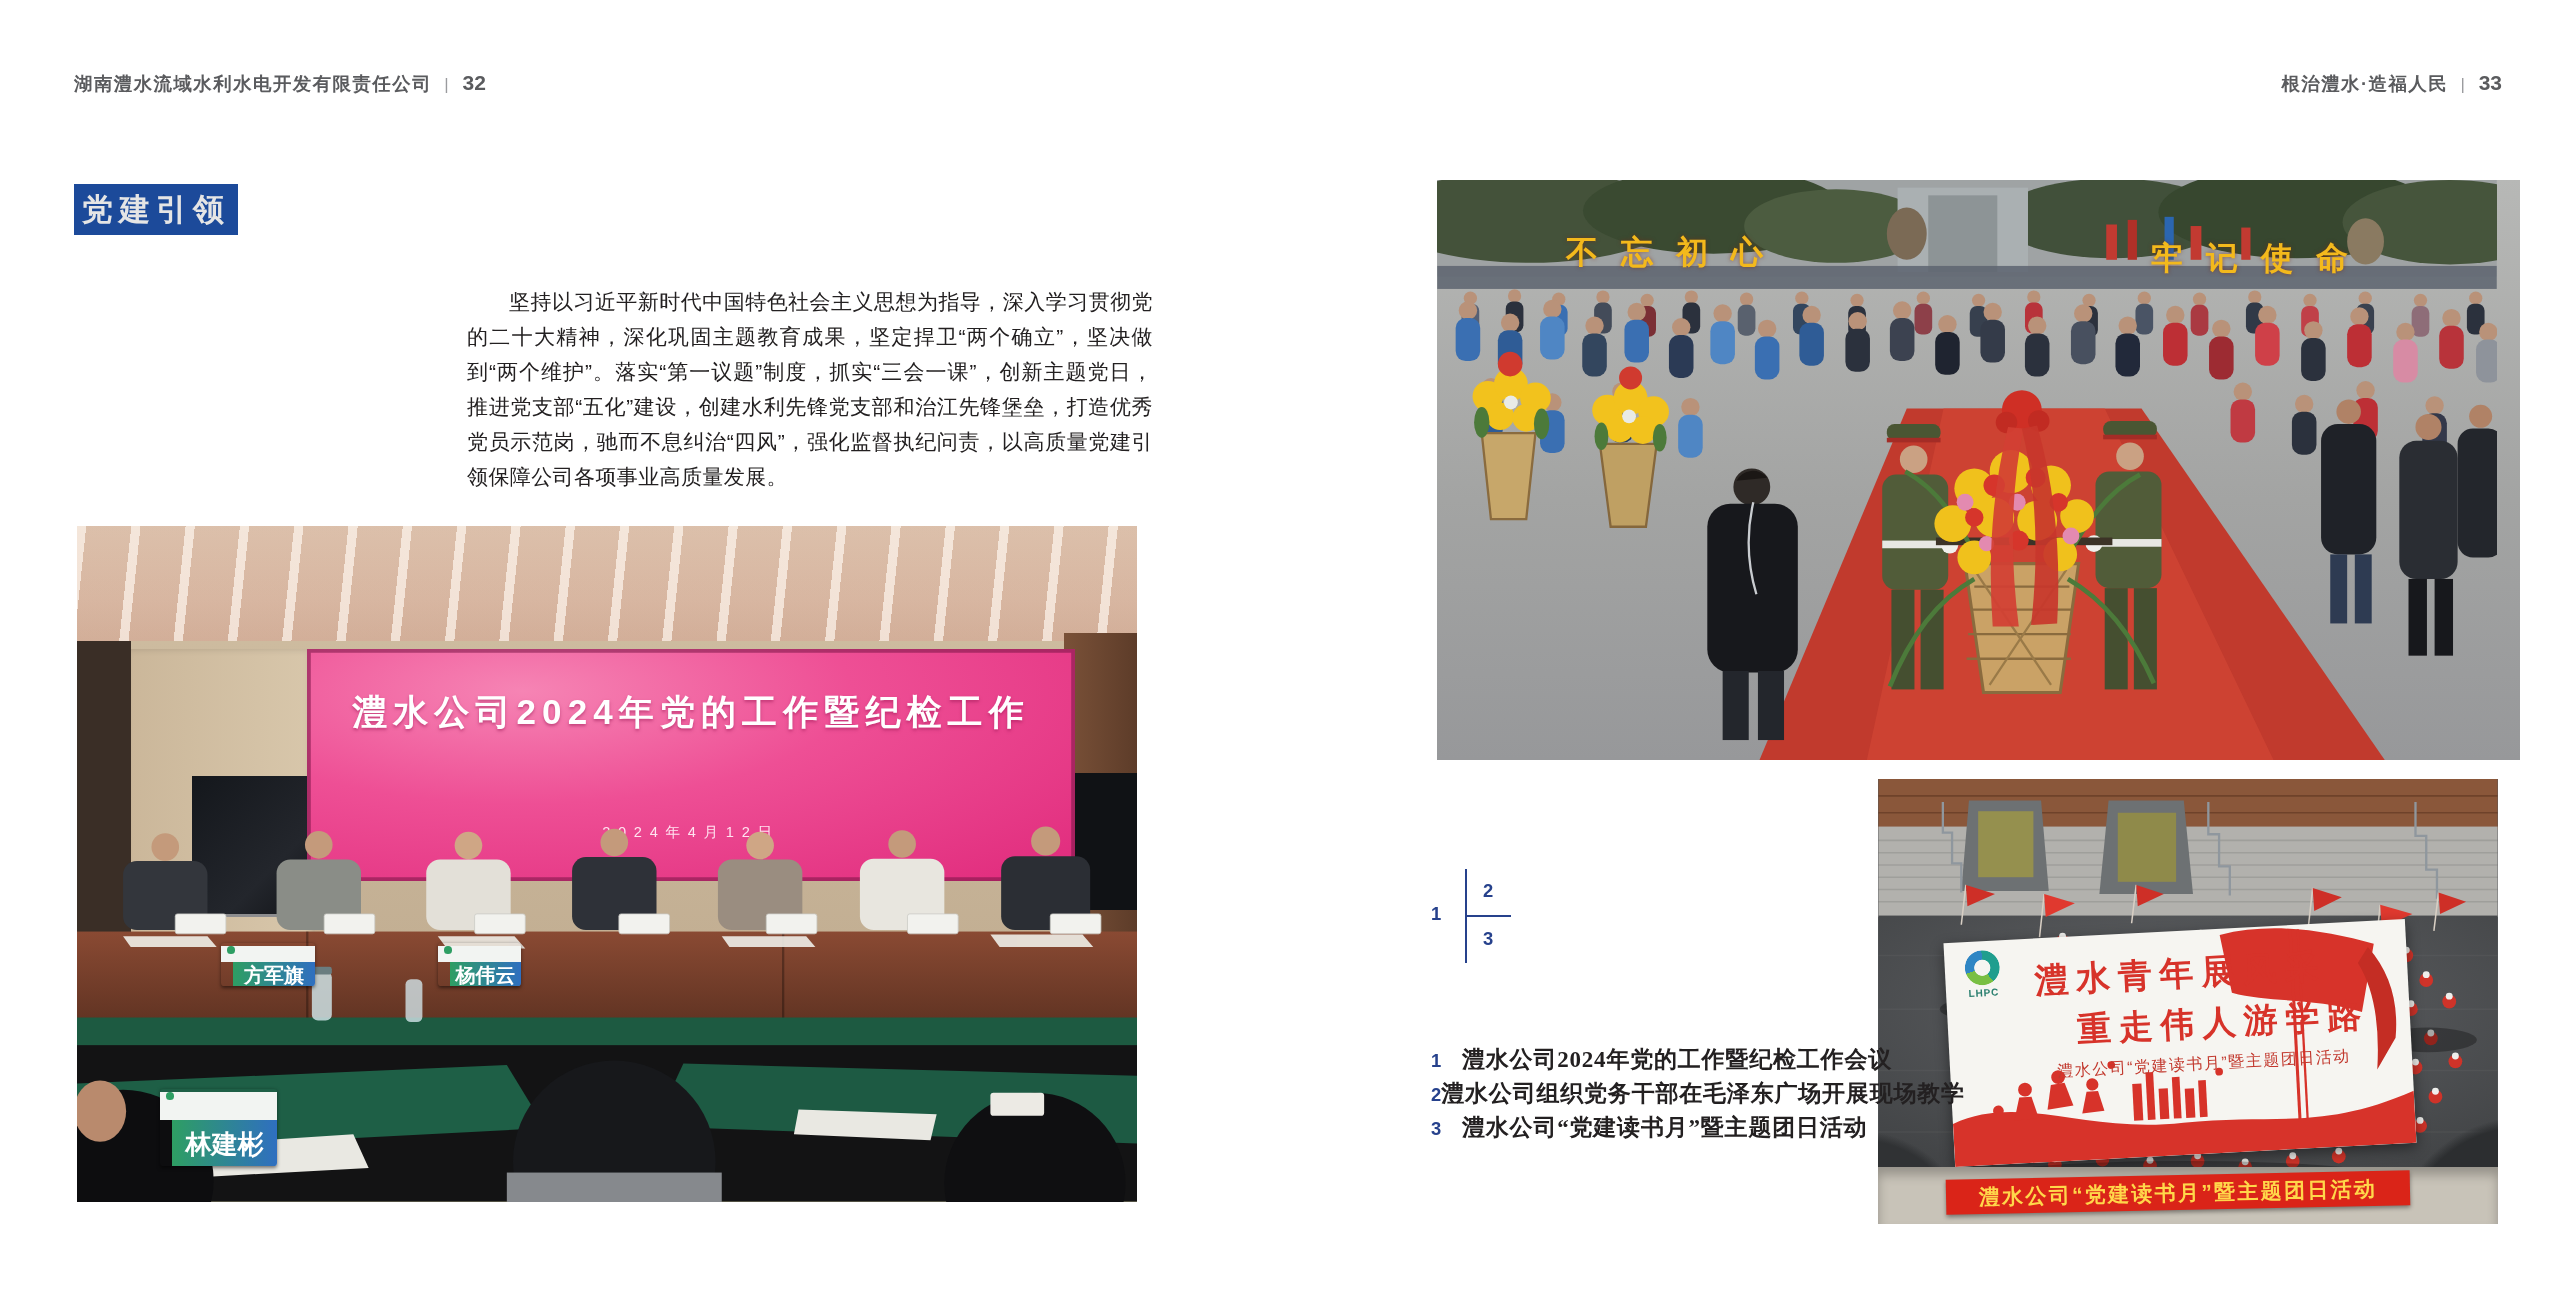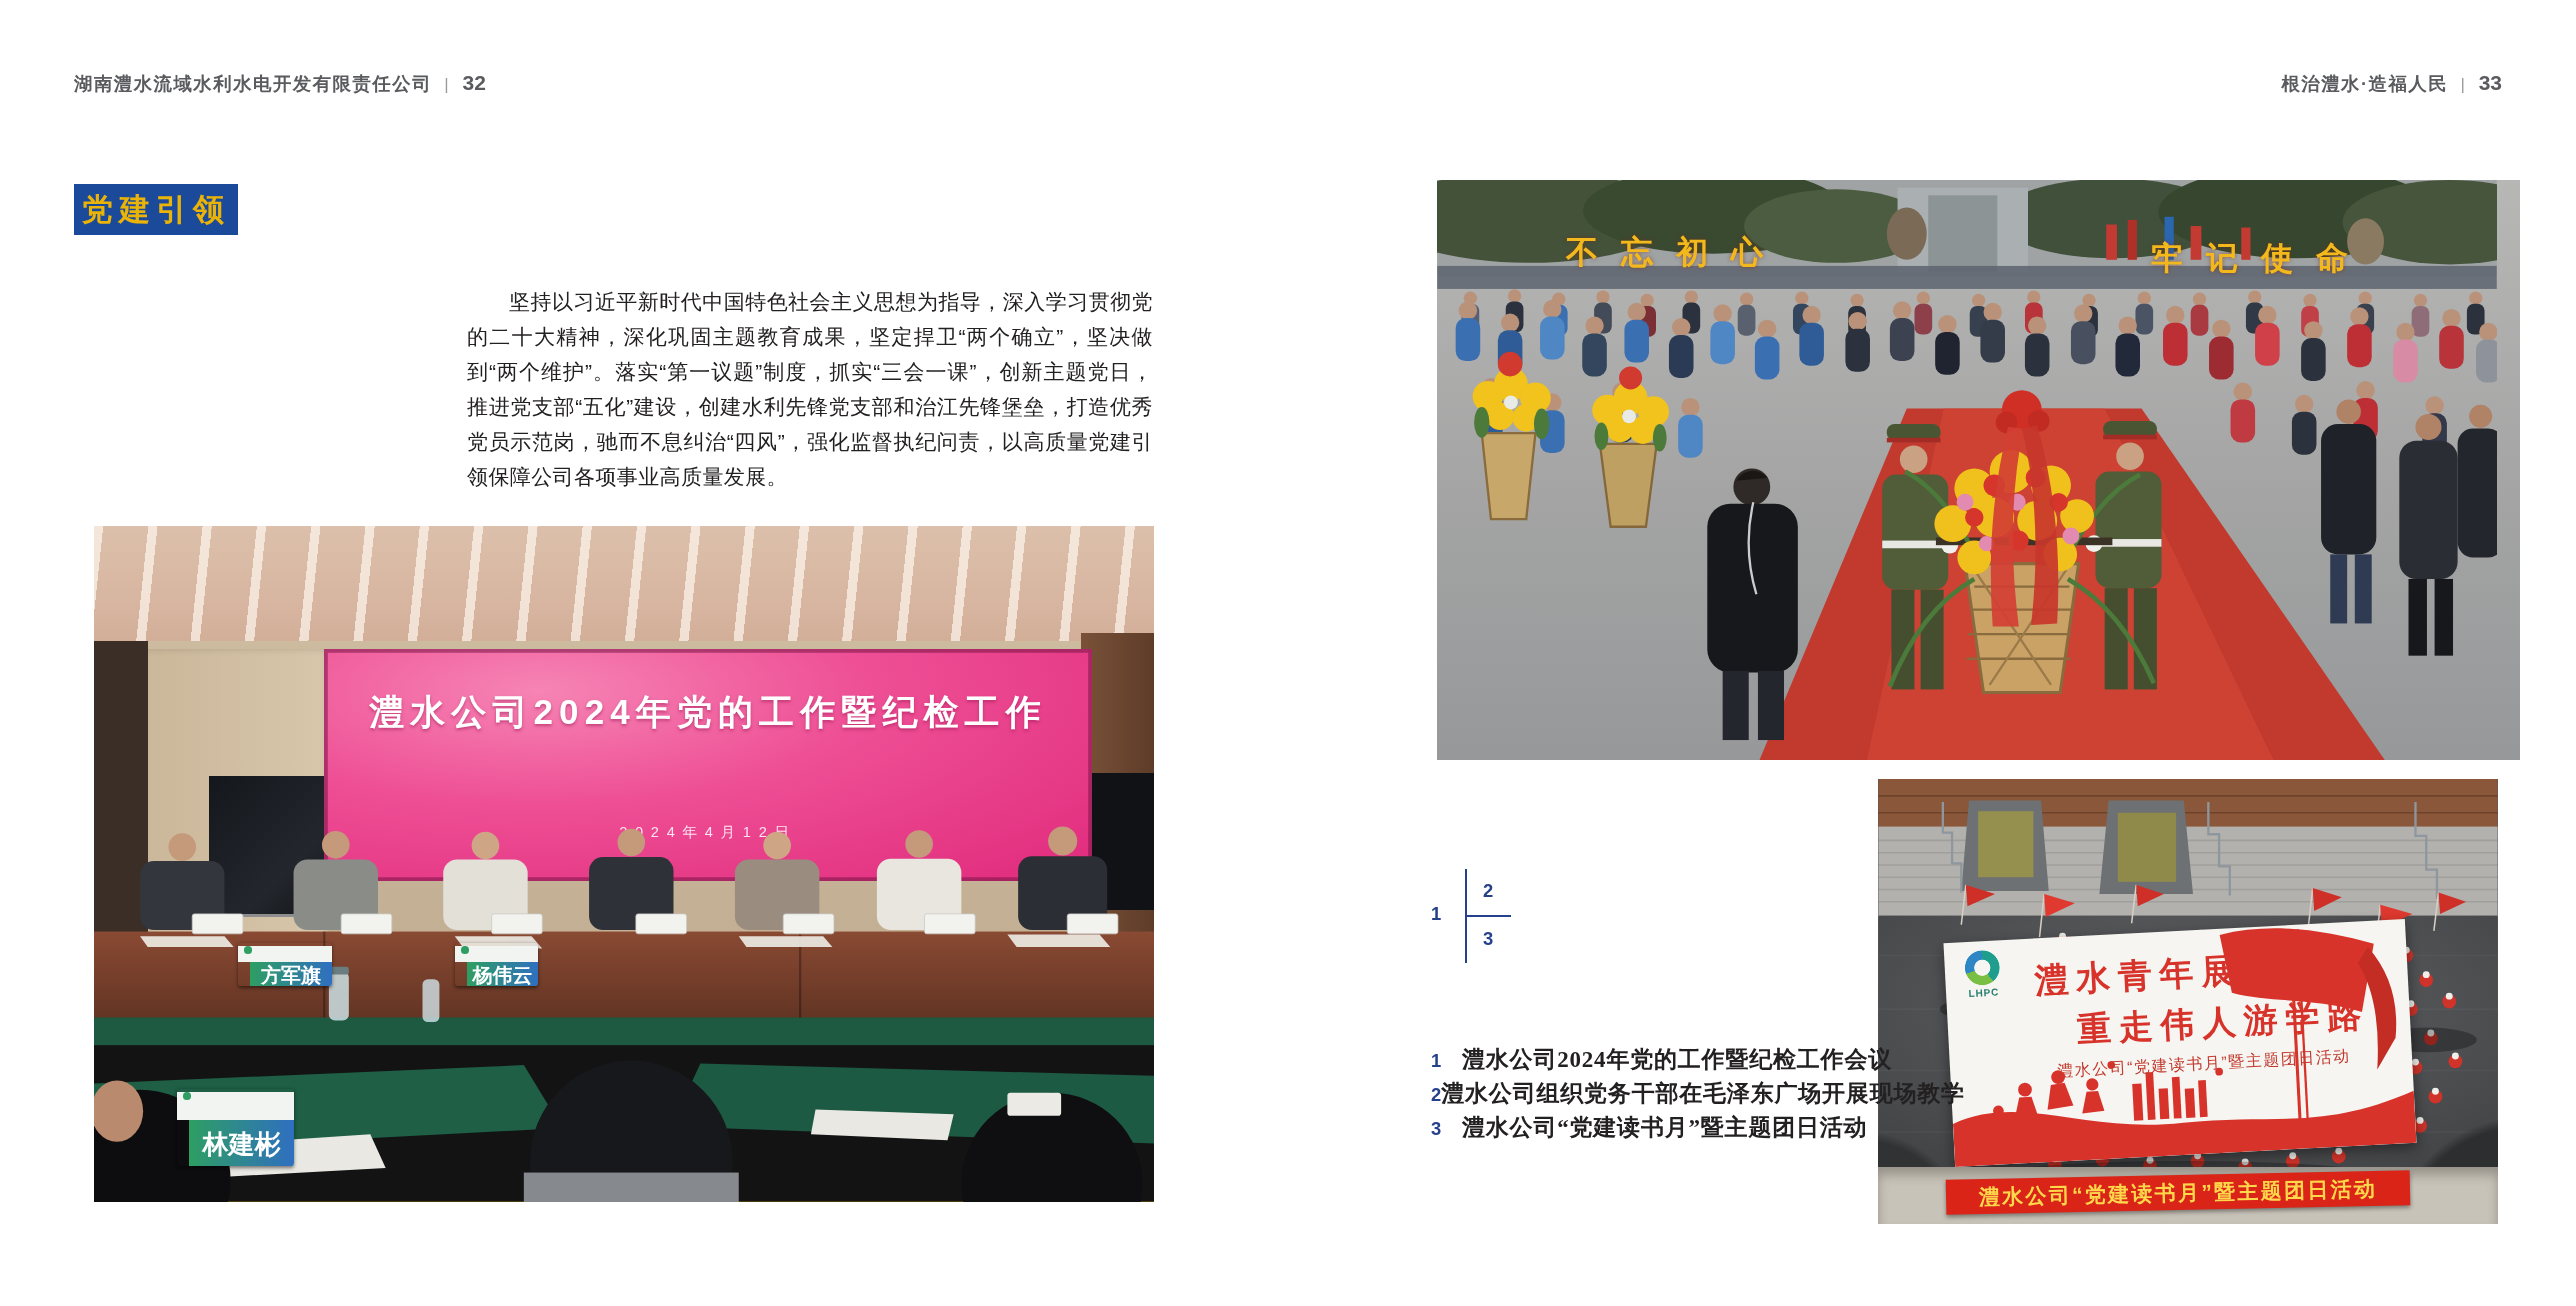--- a/index.html
+++ b/index.html
@@ -8,30 +8,30 @@
   .abs{position:absolute;}
 
   
   .hdr{top:71px;font-size:18.4px;font-weight:bold;color:#5a5b5e;letter-spacing:1.5px;white-space:nowrap;}
   .hdr-left{left:74px;}
   .hdr-right{right:74px;text-align:right;}
   .hdr .sep{color:#9a9b9e;font-weight:normal;margin:0 12.3px;font-size:17px;}
   .hdr .pg{font-size:21px;letter-spacing:0;}
 
   
-  .badge{left:74px;top:184px;width:164px;height:51px;background:#1c4a9a;color:#eab308;
+  .badge{left:74px;top:184px;width:164px;height:51px;background:#1c4a9a;color:#e5e5e5;
          font-size:31px;font-weight:bold;letter-spacing:6.1px;text-align:center;line-height:51px;}
 
   
   .para{left:467px;top:284px;width:686px;font-size:21px;line-height:35px;font-weight:400;
         color:#232021;text-align:justify;text-indent:2em;letter-spacing:0.4px;}
 
   
   .photo{overflow:hidden;background:#888;}
-  #photo1{left:94px;top:526px;width:1060px;height:676px;background:#eab308;}
+  #photo1{left:77px;top:526px;width:1060px;height:676px;background:#fef9c3;}
   #photo2{left:1437px;top:180px;width:1060px;height:580px;background:linear-gradient(#b7b8b6,#a3a4a3 55%,#97989a);padding-left:23px;}
   #photo3{left:1878px;top:779px;width:620px;height:445px;background:#55585a;}
 
   
   .p1-ceiling{left:0;top:0;width:1060px;height:134px;
     background:linear-gradient(180deg,#d9c0a8 0%,#d4b49c 55%,#caa68d 100%);}
   .p1-strips{left:0;top:0;width:1060px;height:134px;
     background:repeating-linear-gradient(96deg,rgba(255,245,238,.9) 0 9.2px,rgba(230,190,180,.25) 9.2px 54px);
     opacity:.8;}
   .p1-wall{left:0;top:115px;width:1060px;height:322px;

